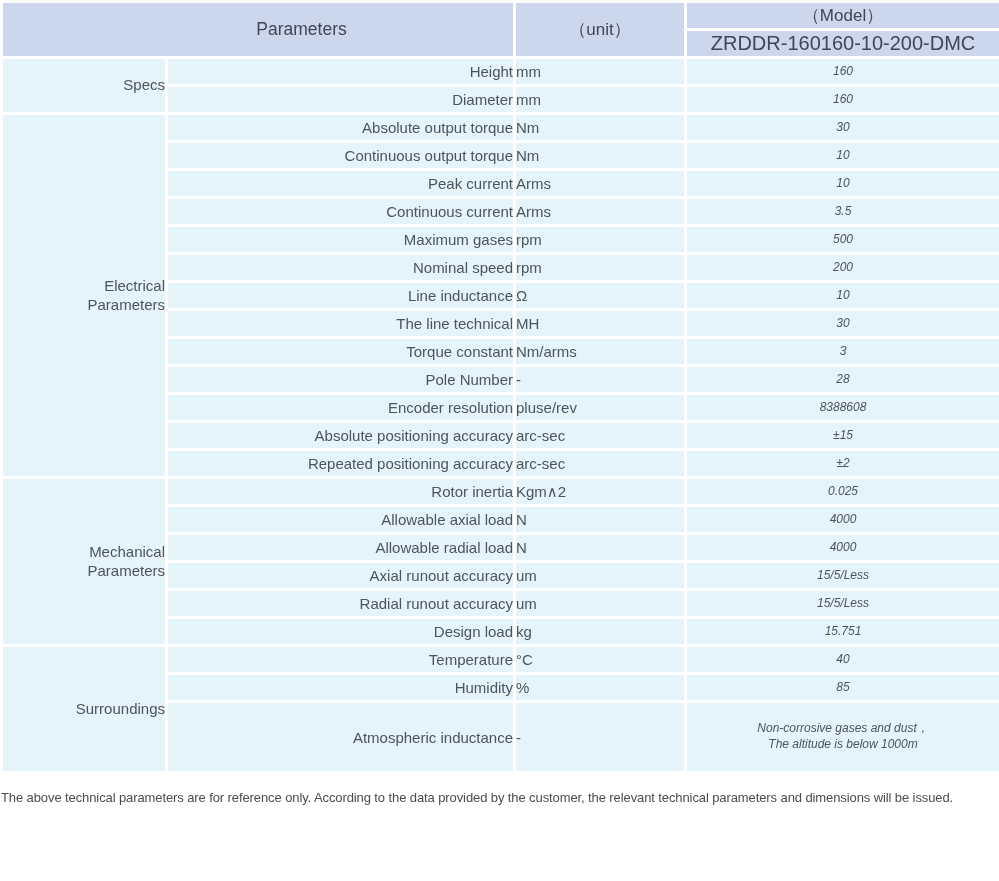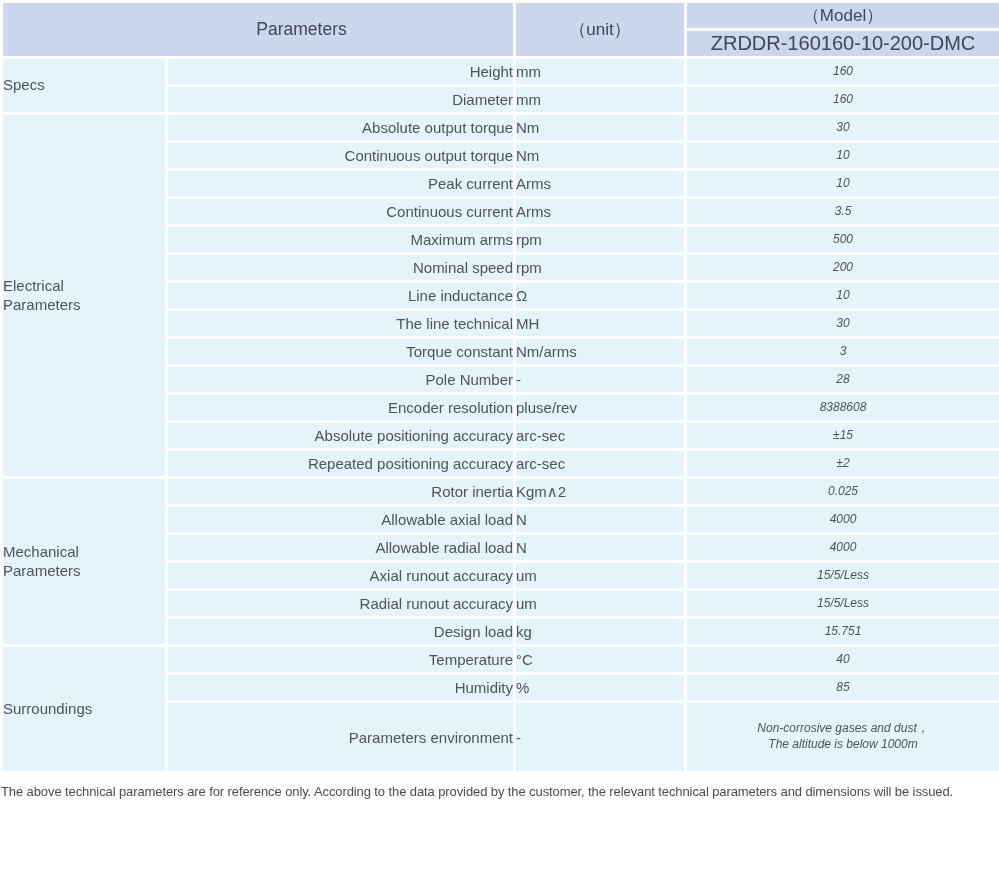--- a/index.html
+++ b/index.html
@@ -44,21 +44,21 @@
     font-size: 20px;
   }
   .spec-table td {
     background: var(--body-bg);
     color: var(--cell-text);
     font-size: 15px;
     height: 28px;
     padding: 0;
   }
   td.group {
-    text-align: left;
+    text-align: right;
     white-space: pre-line;
     line-height: 1.25;
   }
   td.param {
     text-align: right;
     padding-left: 14px;
   }
   td.unit {
     text-align: left;
   }
@@ -66,21 +66,21 @@
     text-align: center;
     white-space: pre-line;
     line-height: 1.3;
     font-size: 12px;
     font-style: italic;
   }
   tr.tall td.param, tr.tall td.unit, tr.tall td.value {
     height: 71px;
   }
   .footer-note {
-    margin-top: 10px;
+    margin-top: 16px;
     padding-left: 1px;
     font-size: 13px;
     letter-spacing: -0.1px;
     white-space: nowrap;
     color: var(--footer-text);
   }
 </style>
 </head>
 <body>
 
@@ -130,21 +130,21 @@
           <td class="param">Peak current</td>
           <td class="unit">Arms</td>
           <td class="value">10</td>
         </tr>
         <tr>
           <td class="param">Continuous current</td>
           <td class="unit">Arms</td>
           <td class="value">3.5</td>
         </tr>
         <tr>
-          <td class="param">Maximum arms</td>
+          <td class="param">Maximum gases</td>
           <td class="unit">rpm</td>
           <td class="value">500</td>
         </tr>
         <tr>
           <td class="param">Nominal speed</td>
           <td class="unit">rpm</td>
           <td class="value">200</td>
         </tr>
         <tr>
           <td class="param">Line inductance</td>
@@ -218,21 +218,21 @@
           <td class="param">Temperature</td>
           <td class="unit">°C</td>
           <td class="value">40</td>
         </tr>
         <tr>
           <td class="param">Humidity</td>
           <td class="unit">%</td>
           <td class="value">85</td>
         </tr>
         <tr class="tall">
-          <td class="param">Parameters environment</td>
+          <td class="param">Atmospheric inductance</td>
           <td class="unit">-</td>
           <td class="value">Non-corrosive gases and dust，
 The altitude is below 1000m</td>
         </tr>
       </tbody>
   </table>
 
   <div class="footer-note">The above technical parameters are for reference only. According to the data provided by the customer, the relevant technical parameters and dimensions will be issued.</div>
 </div>
 

